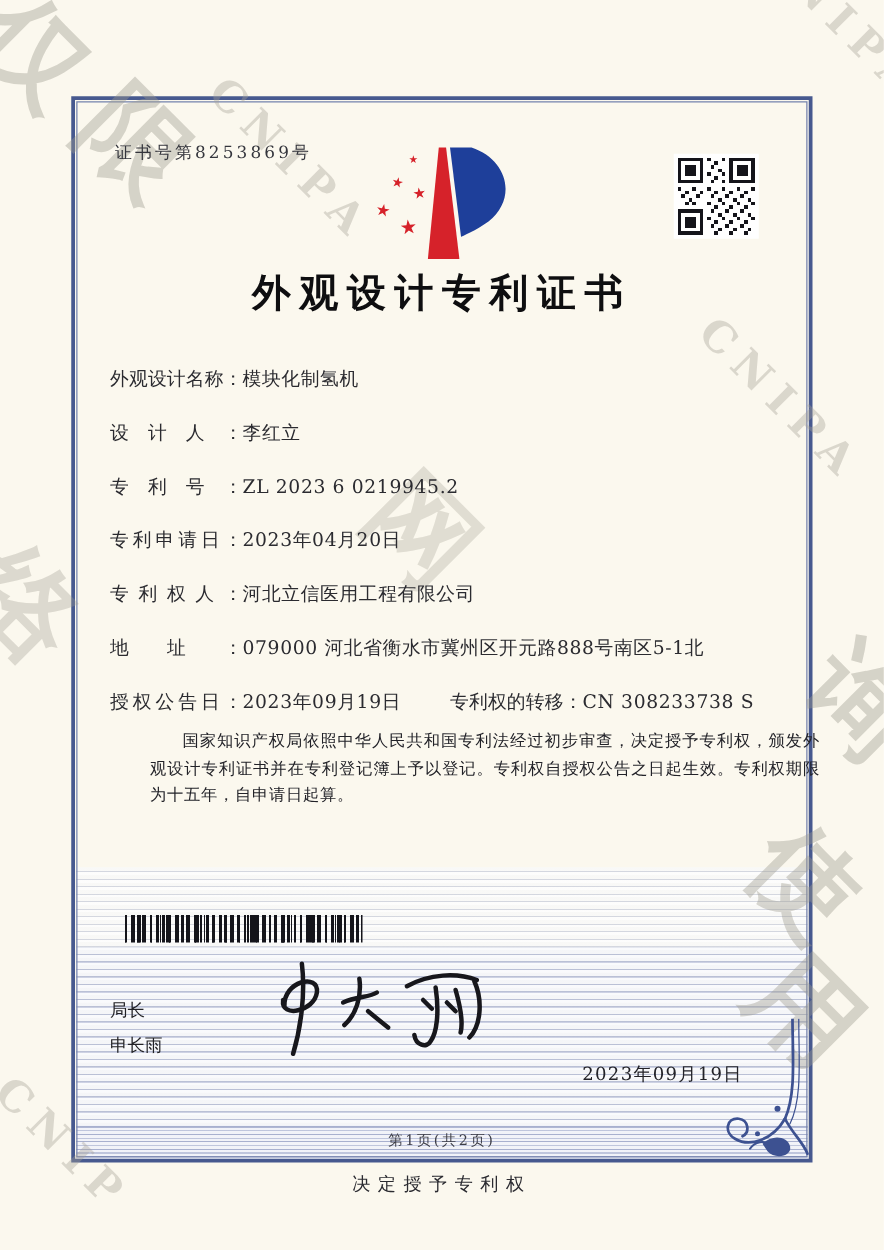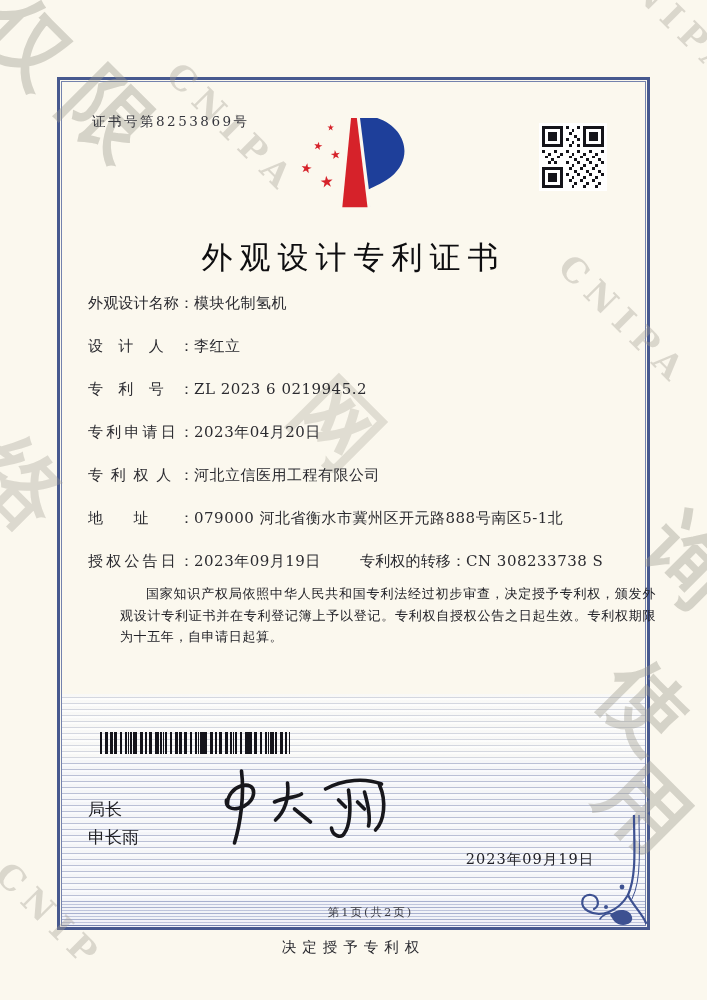--- a/index.html
+++ b/index.html
@@ -39,47 +39,47 @@
     background-image:repeating-linear-gradient(0deg, rgba(255,255,255,0.7) 0 2px, rgba(140,150,190,0.32) 2px 3px, rgba(255,255,255,0.5) 3px 6px);}
   .band-footer{left:61px; top:900px; width:585px; height:28px;
     background-color:rgba(185,194,222,0.42);
     background-image:repeating-linear-gradient(0deg, rgba(255,255,255,0.6) 0 2px, rgba(130,142,185,0.32) 2px 3px);}
   
   .cert-no{position:absolute; left:92px; top:113px; z-index:3;
     font-size:13.5px; letter-spacing:2.5px; color:#34353c;}
   .logo{position:absolute; left:293px; top:116px; width:118px; height:97px; z-index:3;}
   .qr{position:absolute; left:539px; top:123px; width:62px; height:62px; z-index:3; background:#fff; padding:3px;}
   .title{position:absolute; left:57px; top:214px; width:593px; z-index:3;
-    text-align:center; font-size:31px; font-weight:normal; letter-spacing:7px; color:#0e0e10;margin-top:23px;}
+    text-align:center; font-size:31px; font-weight:bold; letter-spacing:7px; color:#0e0e10;}
   
   .fields{position:absolute; left:88px; top:293px; width:548px; z-index:3; font-size:15px; color:#2b2b30;}
   .field-row{white-space:nowrap; height:20px; margin-bottom:23px; line-height:20px;}
   .flabel{display:inline-block; width:106px; text-align:justify; text-align-last:justify; vertical-align:top;}
   .fvalue{letter-spacing:0.5px;}
   .fvalue.short{display:inline-block; width:166px;}
   
   .notice{position:absolute; left:88px; top:583px; width:536px; z-index:3;margin-left:32px;}
   .notice p{margin:0 0 1px 0; font-size:13px; line-height:21.5px; text-indent:2em;
             text-align:justify; color:#222228; letter-spacing:0.6px;}
   
   .barcode{position:absolute; left:100px; top:732px; width:190px; height:22px; z-index:3;
     background-image:
       repeating-linear-gradient(90deg,#14141a 0 2px, transparent 2px 5px),
       repeating-linear-gradient(90deg,#14141a 0 1px, transparent 1px 7px),
       repeating-linear-gradient(90deg,transparent 0 10px, #14141a 10px 13px, transparent 13px 23px);}
   
-  .sig-titles{position:absolute; left:88px; top:795px; z-index:3; font-size:17px; line-height:28px; color:#222226;}
+  .sig-titles{position:absolute; left:88px; top:795px; z-index:3; font-size:14px; line-height:28px; color:#222226;}
   .sig-script{position:absolute; left:195px; top:765px; width:215px; height:85px; z-index:3;}
   .grant-date{position:absolute; left:425px; top:850px; width:210px; z-index:3;
     text-align:center; font-size:14.5px; color:#222228; letter-spacing:1px;}
   
   .flourish{position:absolute; left:570px; top:815px; width:78px; height:113px; z-index:3;}
   
   .page-info{position:absolute; left:57px; top:905px; width:593px; z-index:3;
-    text-align:center; font-size:11.5px; color:#3c3d46; letter-spacing:2px;padding-left:17px;}
+    text-align:center; font-size:11.5px; color:#3c3d46; letter-spacing:2px;}
   .continuation{position:absolute; left:0; top:938px; width:707px; z-index:3;
     text-align:center; font-size:14.5px; letter-spacing:6px; color:#2a2a30;}
 </style>
 </head>
 <body>
 
 <div class="page">
 
   <span class="wm cn wm1">仅</span>
   <span class="wm cn wm2">限</span>

